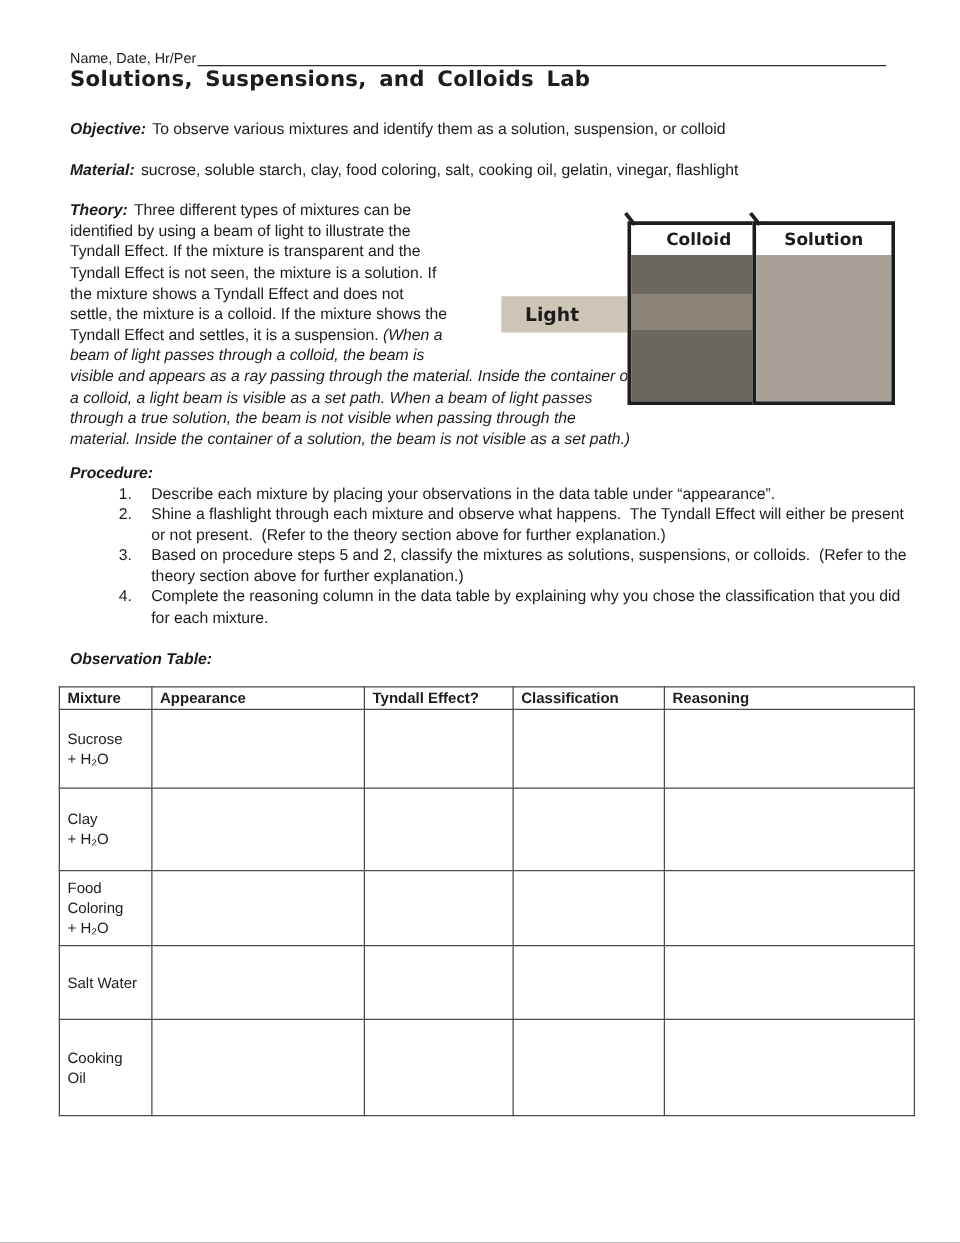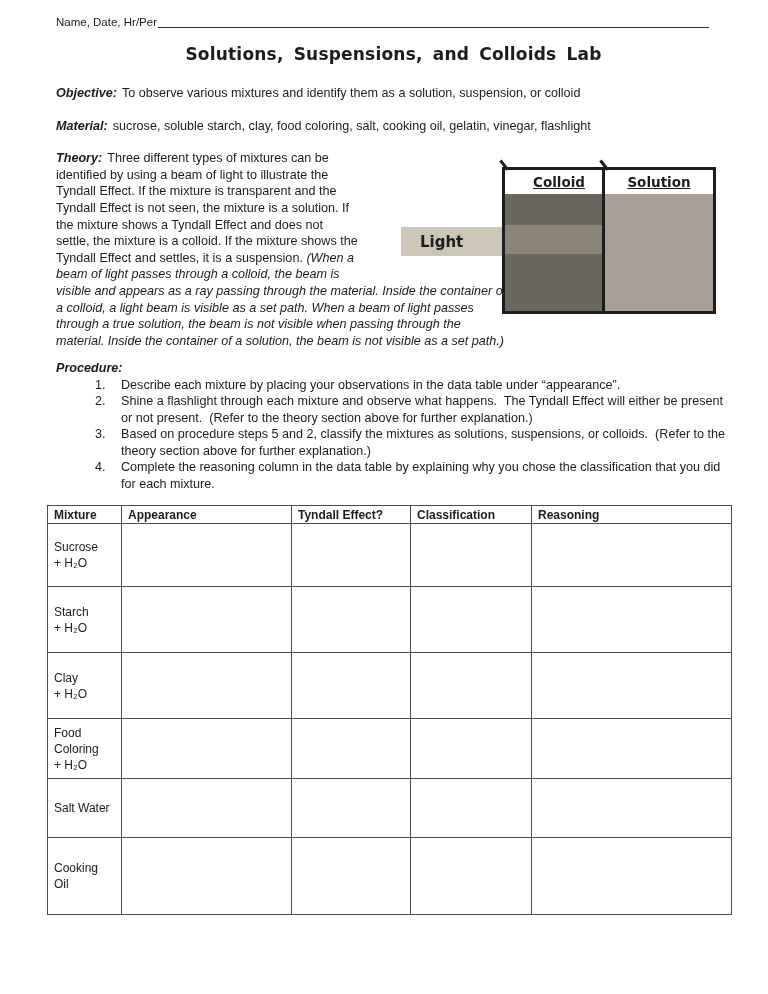--- a/index.html
+++ b/index.html
@@ -4,44 +4,44 @@
 <style>
   html,body{margin:0;padding:0;background:#888;}
   .page{
     position:relative;width:768px;height:994px;background:#ffffff;
     font-family:"Liberation Sans","DejaVu Sans",sans-serif;color:#1c1c1c;
     overflow:hidden;margin:0 auto;
   }
   .content{padding:0 37px 0 56px;}
 
   
-  .name-row{display:flex;align-items:center;padding-top:15px;width:653px;font-size:11.5px;}
+  .name-row{display:flex;align-items:center;padding-top:40px;width:653px;font-size:11.5px;}
   .name-blank{flex:1;border-bottom:1.3px solid #2b2b2b;height:12px;margin-left:1px;}
 
   
-  .title{margin-top:16px;text-align:center;font-size:17px;font-weight:bold;
+  .title{margin-top:1px;text-align:left;font-size:17px;font-weight:bold;
          letter-spacing:0.2px;word-spacing:4px;font-family:"DejaVu Sans","Liberation Sans",sans-serif;}
 
   .para{font-size:12.6px;line-height:16.6px;}
   .label-bi{font-weight:bold;font-style:italic;margin-right:5px;}
   .objective{margin-top:21px;}
   .material{margin-top:16px;}
 
   
   .theory-section{position:relative;margin-top:16px;height:198px;}
   .theory-text{width:452px;font-size:12.6px;line-height:16.6px;}
   .wrap-spacer{float:right;width:150px;height:81px;margin-top:50px;}
   .italic{font-style:italic;}
 
   .light-beam{position:absolute;left:345px;top:77px;width:228px;height:29px;
               background:var(--beam,#cdc5b6);display:flex;align-items:center;z-index:1;}
   .light-text{margin-left:19px;font-size:15px;font-weight:bold;color:#1c1c1c;
               font-family:"DejaVu Sans","Liberation Sans",sans-serif;}
   .beaker{position:absolute;top:17px;width:114px;height:147px;box-sizing:border-box;
-          border:3px solid var(--outline,#1d1d1b);background:#fff;z-index:2;text-decoration:underline;}
+          border:3px solid var(--outline,#1d1d1b);background:#fff;z-index:2;}
   .beaker-colloid{left:446px;}
   .beaker-solution{left:546px;}
   .spout{position:absolute;left:-8px;top:-1px;width:12px;height:3px;
          background:var(--outline,#1d1d1b);transform:rotate(52deg);transform-origin:right top;}
   .beaker-label{height:24px;display:flex;align-items:center;justify-content:center;
                 font-weight:bold;font-size:13.5px;background:#fff;
                 font-family:"DejaVu Sans","Liberation Sans",sans-serif;}
   .beaker-fill{position:absolute;left:0;right:0;top:24px;bottom:0;}
   .beaker-colloid .beaker-fill{background:var(--colloid-fill,#6b675f);}
   .beaker-solution .beaker-fill{background:var(--solution-fill,#a9a197);}
@@ -127,20 +127,23 @@
       <div class="step">
         <span class="step-num">3.</span>
         <span class="step-text">Based on procedure steps 5 and 2, classify the mixtures as solutions, suspensions, or colloids.  (Refer to the theory section above for further explanation.)</span>
       </div>
       <div class="step">
         <span class="step-num">4.</span>
         <span class="step-text">Complete the reasoning column in the data table by explaining why you chose the classification that you did for each mixture.</span>
       </div>
     </div>
 
+    <div class="para observation-label">
+      <span class="label-bi">Observation Table:</span>
+    </div>
 
     <table class="obs">
       <colgroup>
         <col style="width:74px">
           <col style="width:170px">
           <col style="width:119px">
         <col style="width:121px">
           <col style="width:200px">
       </colgroup>
       <thead>
@@ -154,28 +157,20 @@
       </thead>
       <tbody>
         <tr class="r0">
           <td class="mix">Sucrose
 + H₂O</td>
           <td></td>
           <td></td>
           <td></td>
           <td></td>
         </tr>
-        <tr class="r1">
-          <td class="mix">Starch
-+ H₂O</td>
-          <td></td>
-          <td></td>
-          <td></td>
-          <td></td>
-        </tr>
         <tr class="r2">
           <td class="mix">Clay
 + H₂O</td>
           <td></td>
           <td></td>
           <td></td>
           <td></td>
         </tr>
         <tr class="r3">
           <td class="mix">Food

